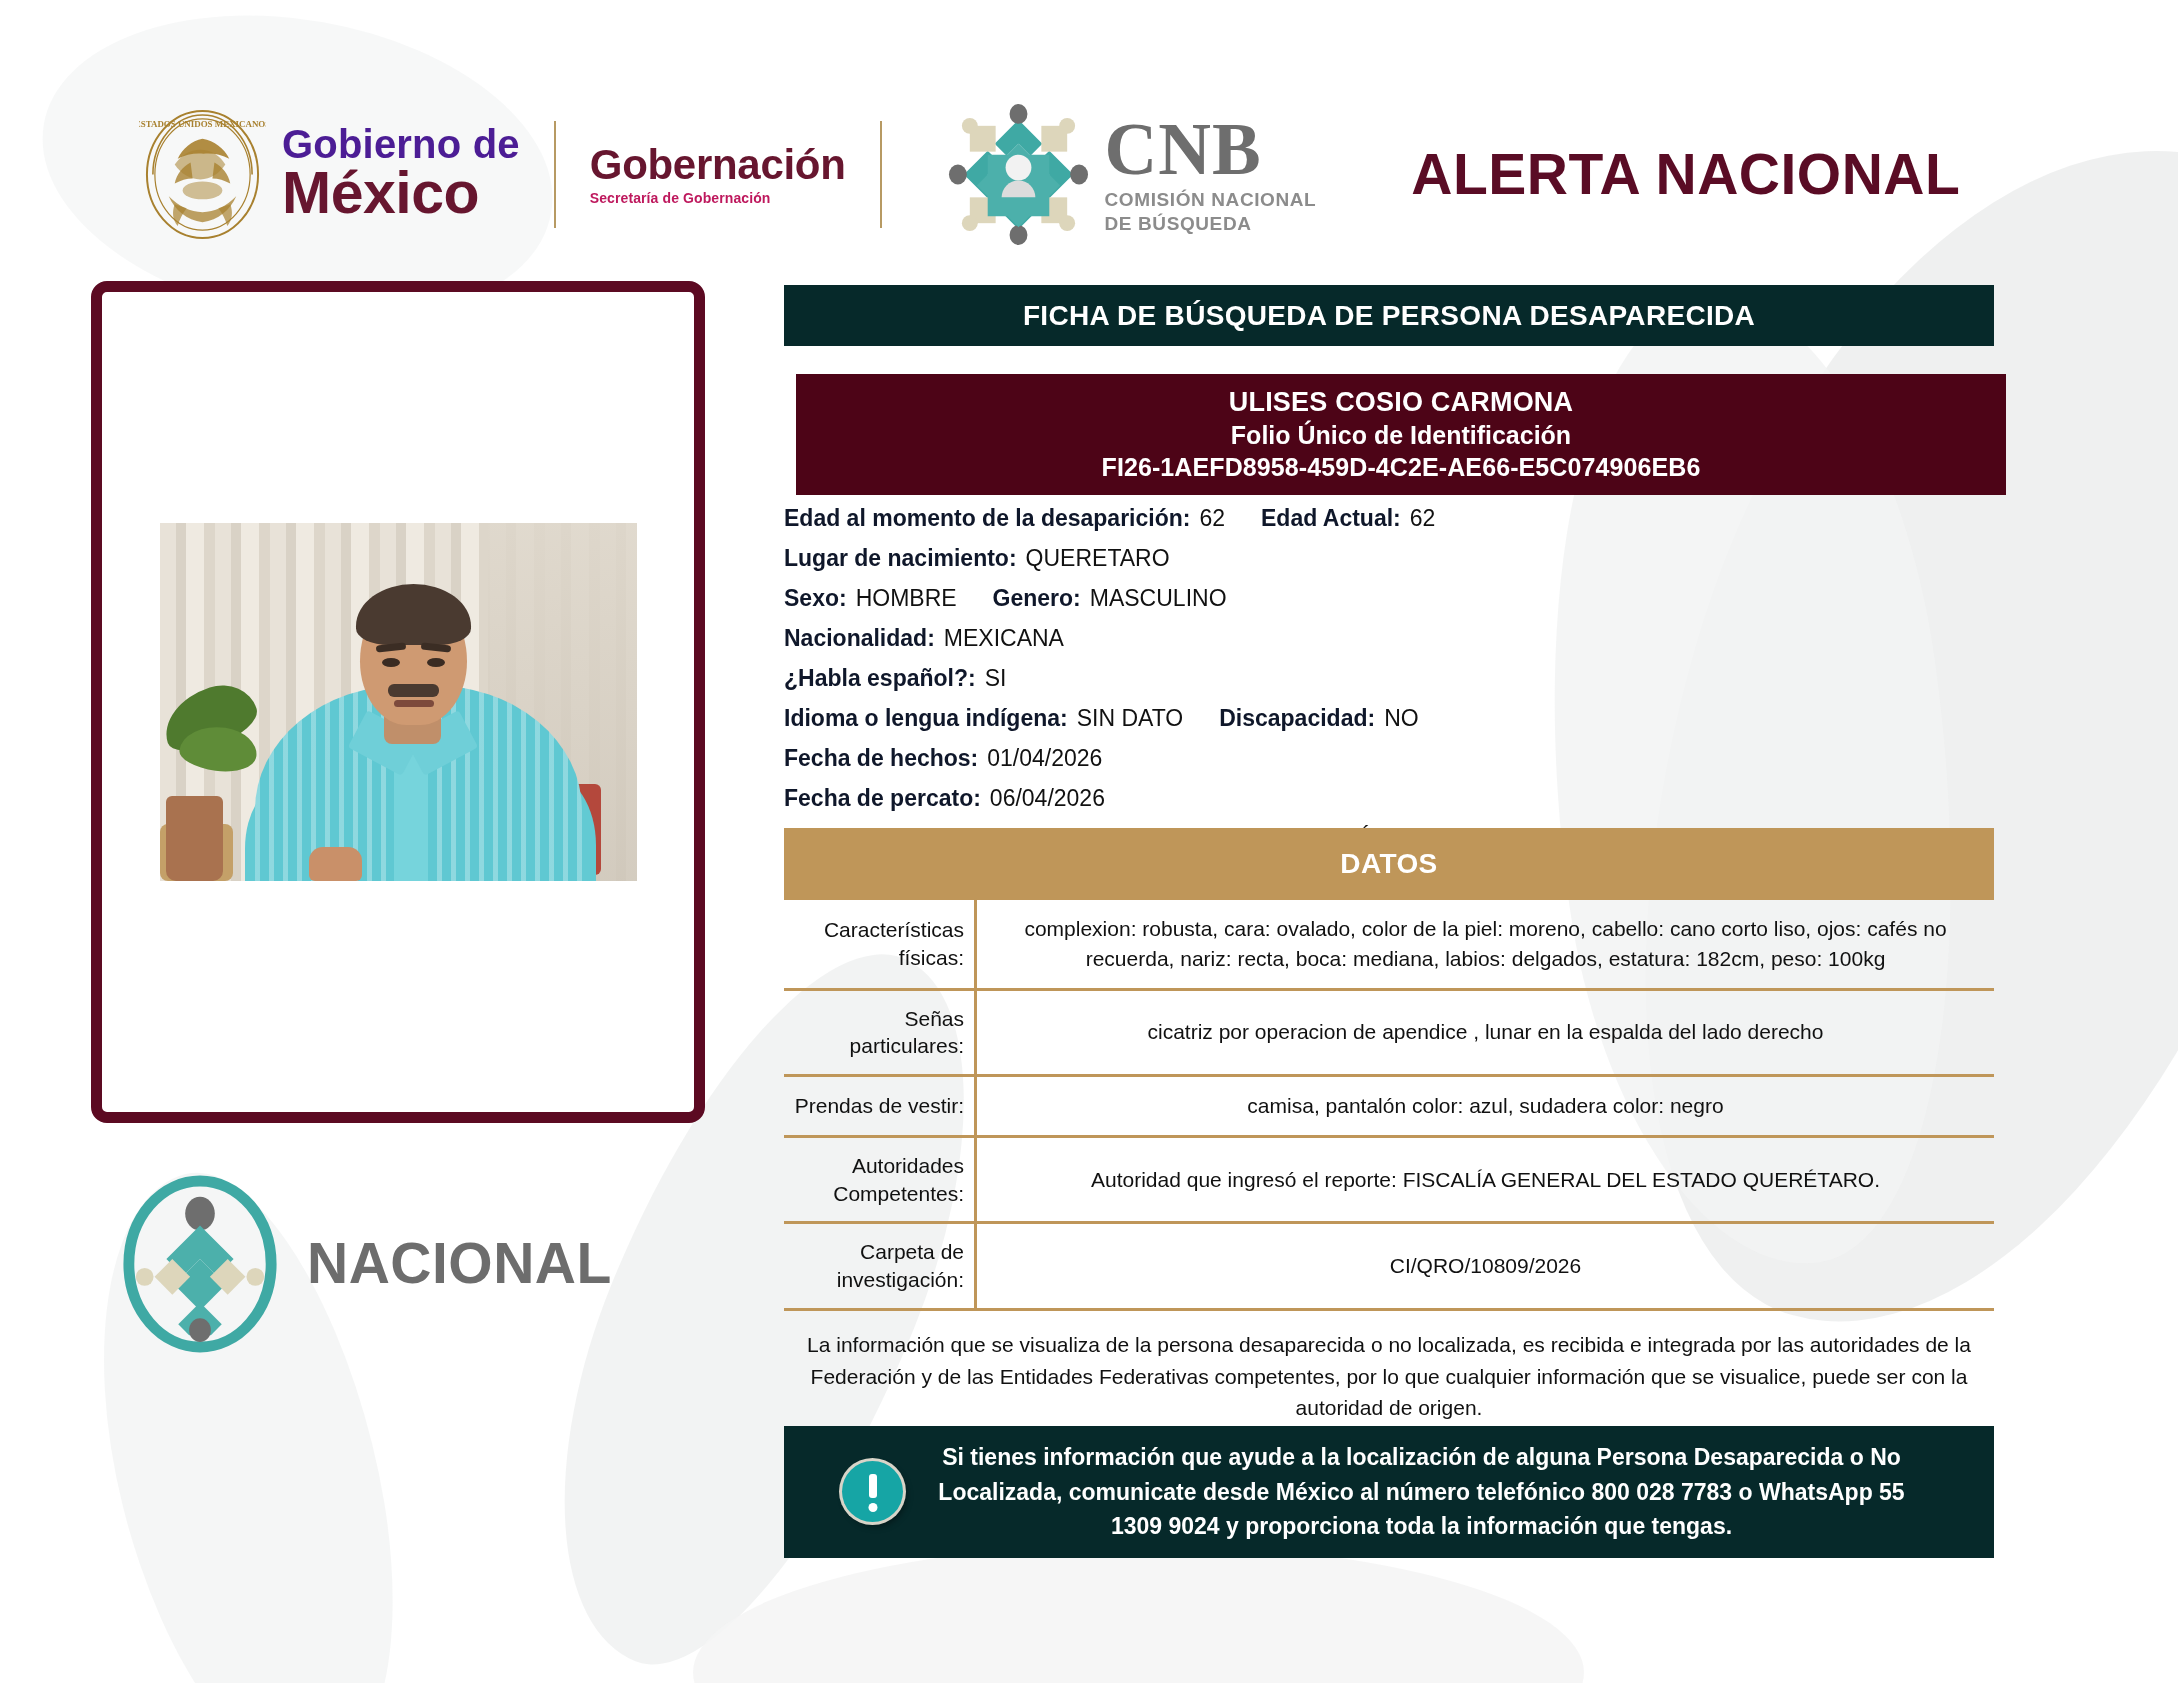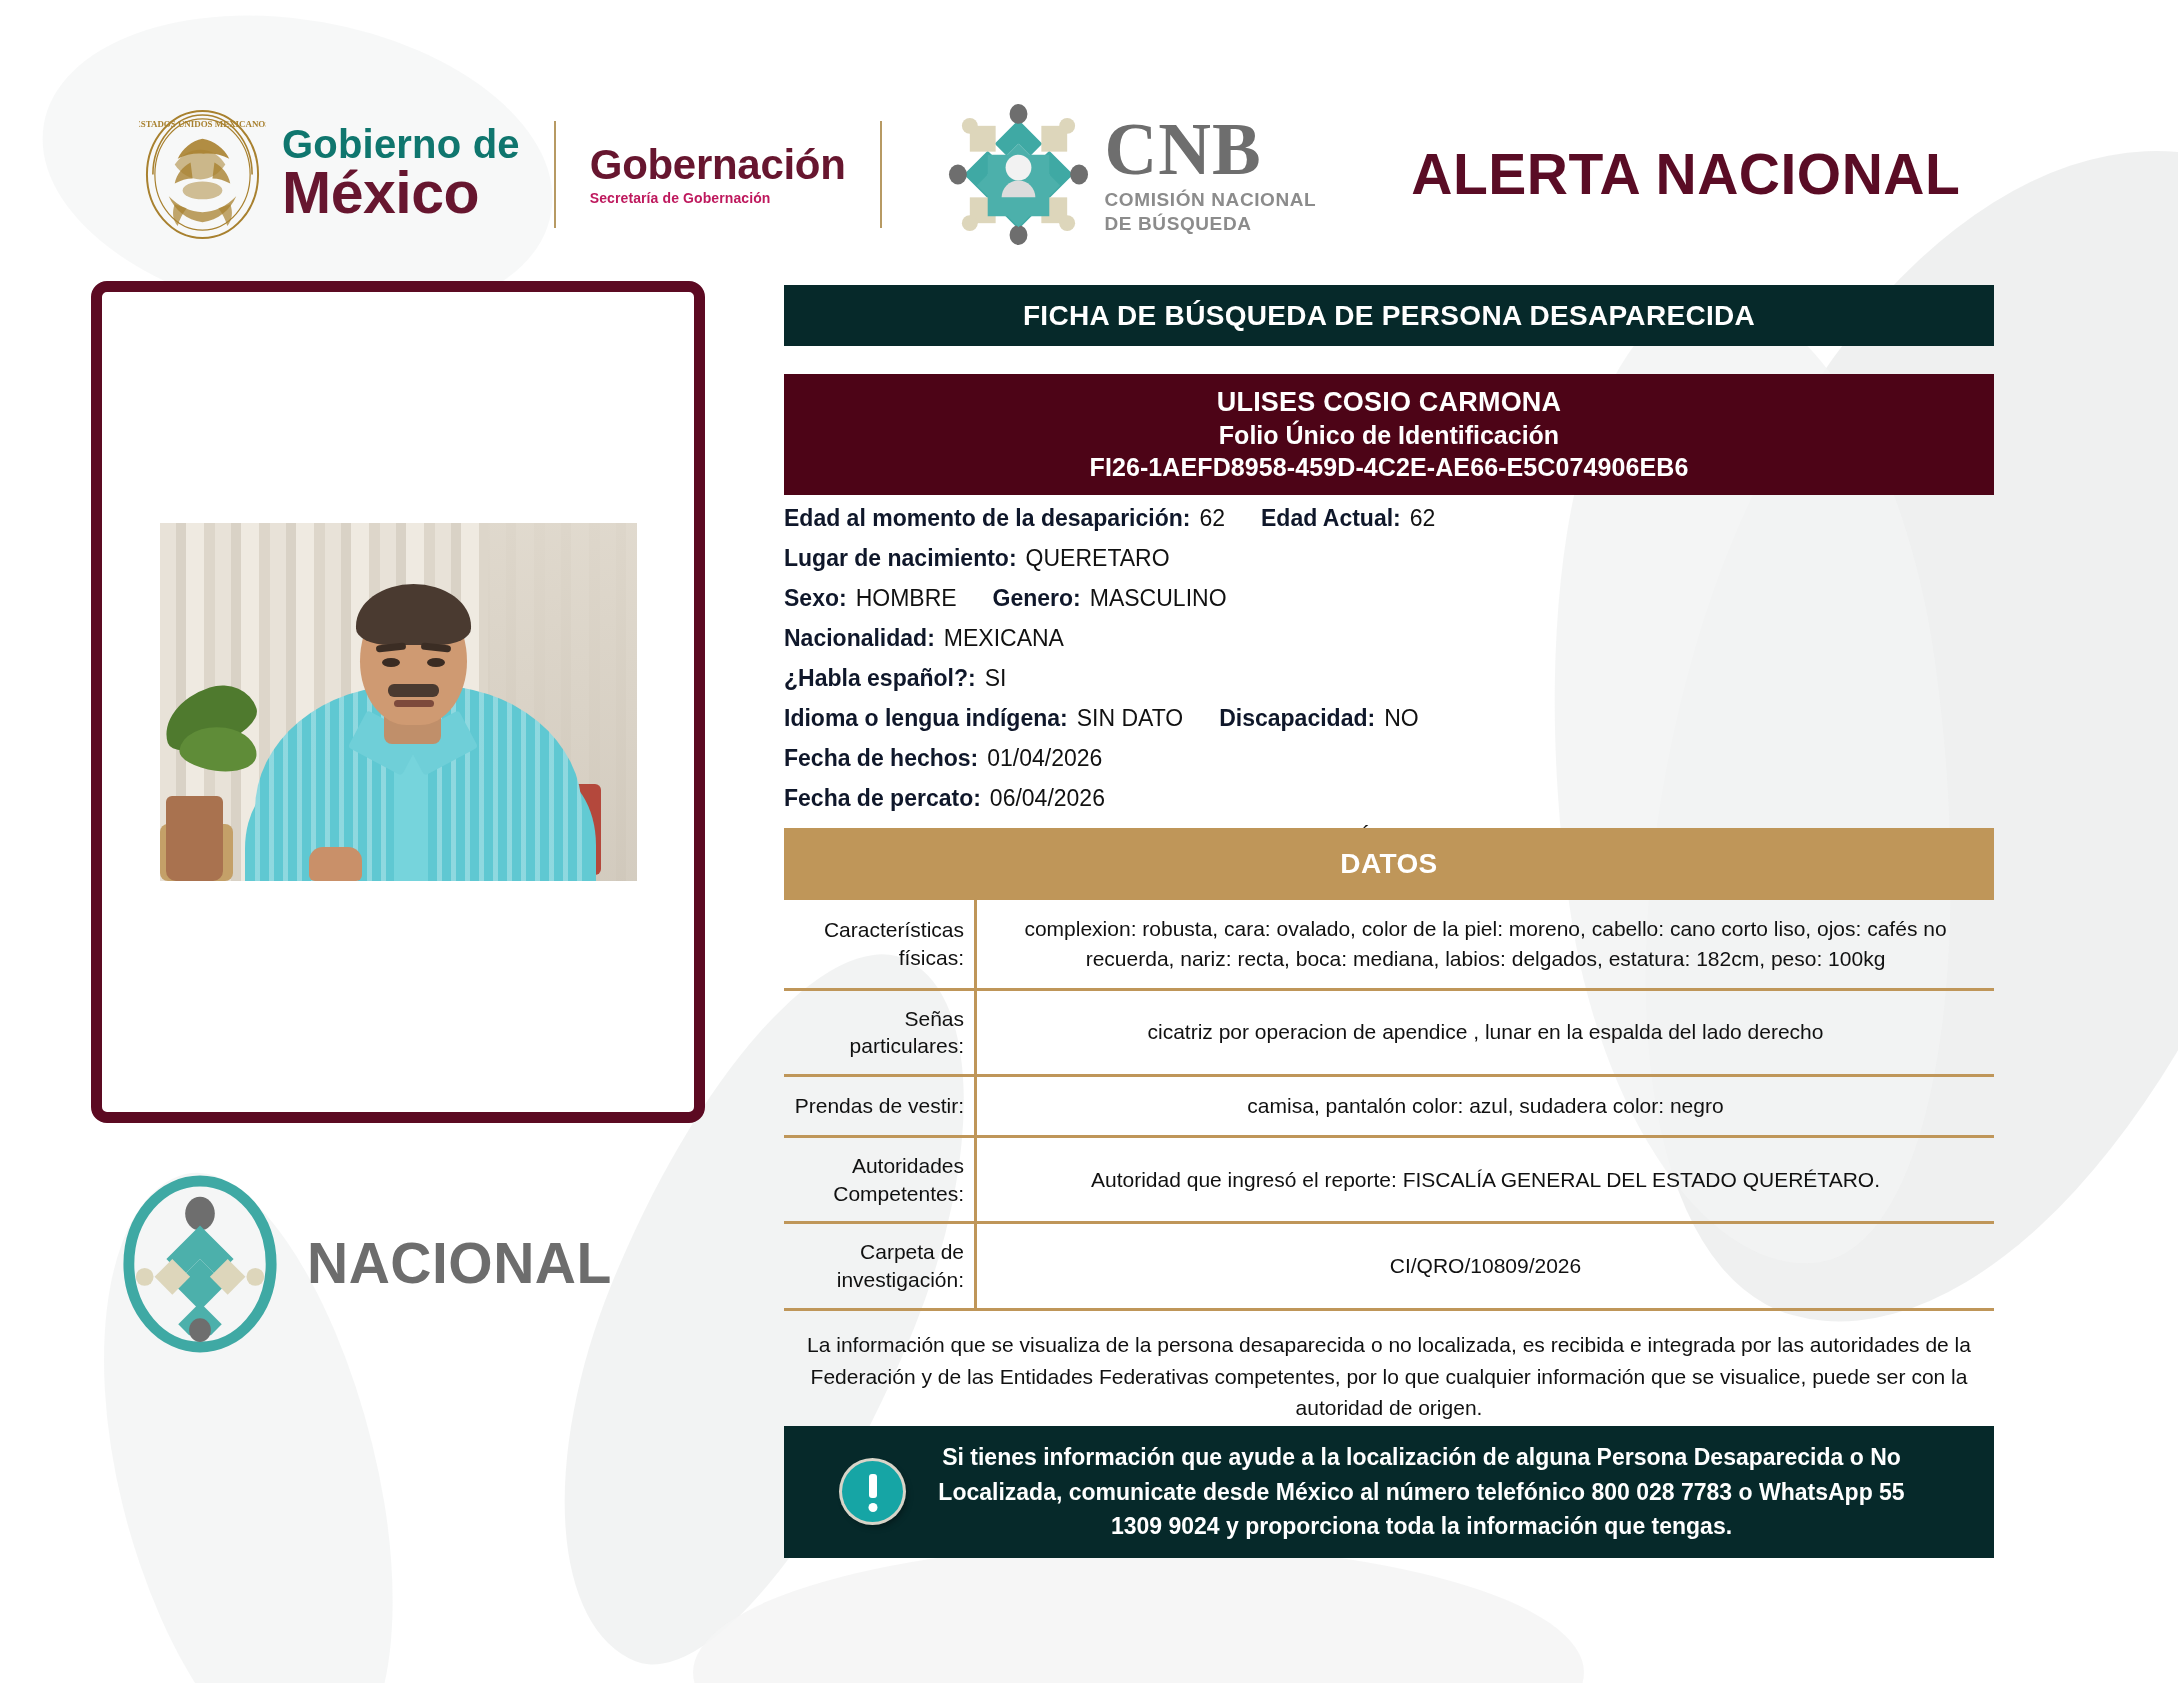--- a/index.html
+++ b/index.html
@@ -94,21 +94,21 @@
     width: 127px; height: 139px;
     flex: 0 0 auto;
   }
   .gob-words {
     margin-left: 16px;
     line-height: .94;
   }
   .gob-line1 {
     font-size: 40px;
     font-weight: 700;
-    color: #0f766e;
+    color: #4c1d95;
     letter-spacing: 0.2px;
   }
   .gob-line2 {
     font-size: 59px;
     font-weight: 700;
     color: #67162f;
     letter-spacing: -0.5px;
     margin-top: 2px;
   }
   .vrule {
@@ -371,21 +371,21 @@
     font-weight: 700;
     display: flex;
     align-items: center;
     justify-content: center;
     letter-spacing: 0.3px;
     box-sizing: border-box;
   }
 
   .bar-name {
     position: absolute;
-    left: 0; top: 374px;
+    left: 12px; top: 374px;
     width: 1210px;
     height: 121px;
     background: #4d0417;
     color: #ffffff;
     display: flex;
     flex-direction: column;
     align-items: center;
     justify-content: center;
     box-sizing: border-box;
     padding: 6px 20px;

